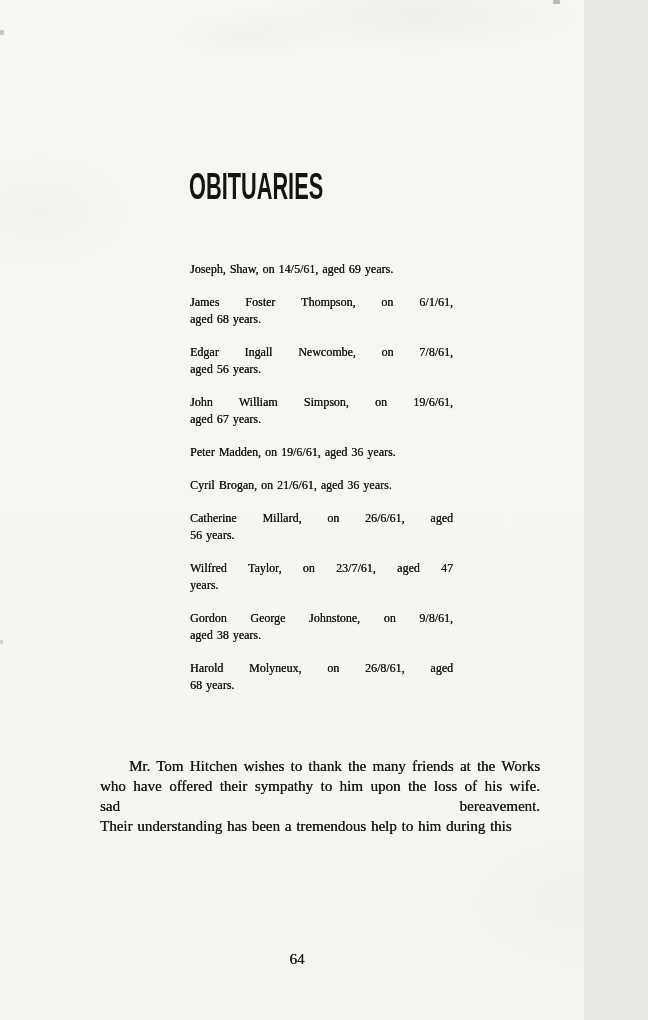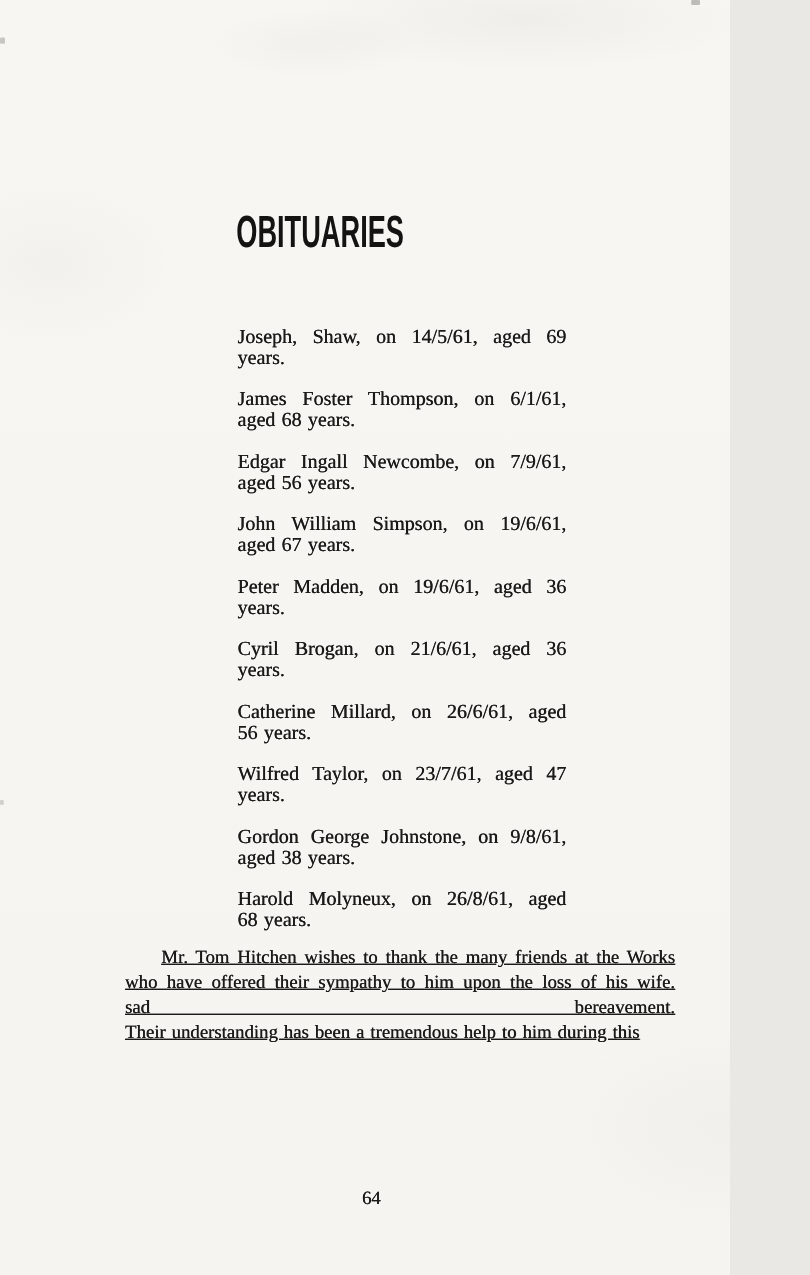--- a/index.html
+++ b/index.html
@@ -43,34 +43,33 @@
     white-space: nowrap;
   }
 
   .obit-list {
     position: absolute;
     left: 190px; top: 261px;
     width: 263px;
   }
   .entry { margin-bottom: 16px; }
   .line {
-    font-size: 16px;
+    font-size: 12px;
     line-height: 17px;
     text-align: justify;
     text-align-last: justify;
     text-shadow: 0.25px 0 0 currentColor;
     word-spacing: 1px;
   }
   .entry .line:last-child { text-align-last: left; }
 
   .note {
     position: absolute;
     left: 100px; top: 756px;
     width: 440px;
-    text-decoration: underline;
   }
   .note .line {
     font-size: 15px;
     line-height: 20px;
   }
   .note .line:first-child { padding-left: 29px; }
   .note .line:last-child { text-align-last: left; }
 
   .page-number {
     position: absolute;
@@ -94,21 +93,21 @@
 
   <div class="obit-list">
       <div class="entry">
         <div class="line">Joseph, Shaw, on 14/5/61, aged 69 years.</div>
       </div>
       <div class="entry">
         <div class="line">James Foster Thompson, on 6/1/61,</div>
         <div class="line">aged 68 years.</div>
       </div>
       <div class="entry">
-        <div class="line">Edgar Ingall Newcombe, on 7/9/61,</div>
+        <div class="line">Edgar Ingall Newcombe, on 7/8/61,</div>
         <div class="line">aged 56 years.</div>
       </div>
       <div class="entry">
         <div class="line">John William Simpson, on 19/6/61,</div>
         <div class="line">aged 67 years.</div>
       </div>
       <div class="entry">
         <div class="line">Peter Madden, on 19/6/61, aged 36 years.</div>
       </div>
       <div class="entry">

